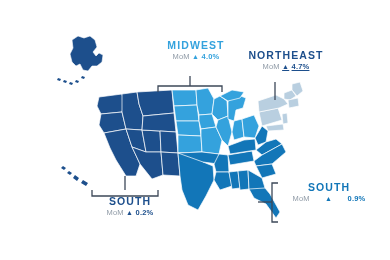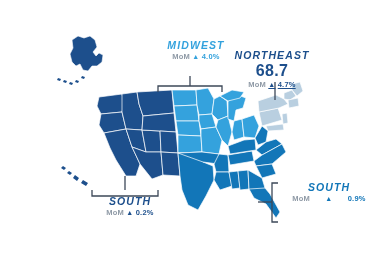--- a/index.html
+++ b/index.html
@@ -11,44 +11,43 @@
     position:relative;
   }
   #stage{position:absolute;left:0;top:0;width:390px;height:260px;}
 
   svg#usmap{position:absolute;left:0;top:0;width:390px;height:260px;}
 
   .label{position:absolute;text-align:center;line-height:1;white-space:nowrap;}
   .lbl-title{
     font-size:10.5px;font-weight:bold;letter-spacing:1.1px;
     margin-bottom:2px;
-    font-style:italic;
   }
   .lbl-value{
     font-size:16px;font-weight:bold;letter-spacing:0.3px;
     margin-bottom:2px;
   }
   .lbl-mom{font-size:7.5px;font-weight:bold;letter-spacing:0.2px;}
-  .mom-word{color:#8f9aa6;font-weight:bold;text-align:center;}
+  .mom-word{color:#8f9aa6;font-weight:normal;text-align:center;}
   .mom-caret{font-size:7px;}
 
   
   .c-midwest{color:#34a2dd;}
   .c-northeast{color:#1d4f8c;}
   .c-south{color:#1276b8;}
   .c-west{color:#1d4f8c;}
 
   .pct-midwest{color:#34a2dd;}
   .pct-northeast{color:#1d4f8c;text-decoration:underline;}
   .pct-south{color:#1276b8;padding-left:13px;}
   .pct-west{color:#1d4f8c;margin-top:28px;}
 
   
   #label-midwest{left:148px;top:40px;width:96px;}
-  #label-northeast{left:222px;top:50px;width:100px;}
+  #label-northeast{left:236px;top:50px;width:100px;}
   #label-south{left:281px;top:182px;width:96px;}
   #label-west{left:82px;top:196px;width:96px;}
 </style>
 </head>
 <body>
 
 <div id="stage">
 
   <svg id="usmap" viewBox="0 0 390 260">
     <g>
@@ -176,21 +175,20 @@
     <div class="lbl-title c-midwest">MIDWEST</div>
     <div class="lbl-mom">
       <span class="mom-word">MoM</span>
       <span class="mom-caret pct-midwest">▲</span>
       <span class="pct-midwest">4.0%</span>
     </div>
   </div>
 
   <div class="label" id="label-northeast">
     <div class="lbl-title c-northeast">NORTHEAST</div>
-    <div class="lbl-value c-northeast">68.7</div>
     <div class="lbl-mom">
       <span class="mom-word">MoM</span>
       <span class="mom-caret pct-northeast">▲</span>
       <span class="pct-northeast">4.7%</span>
     </div>
   </div>
 
   <div class="label" id="label-south">
     <div class="lbl-title c-south">SOUTH</div>
     <div class="lbl-mom">

